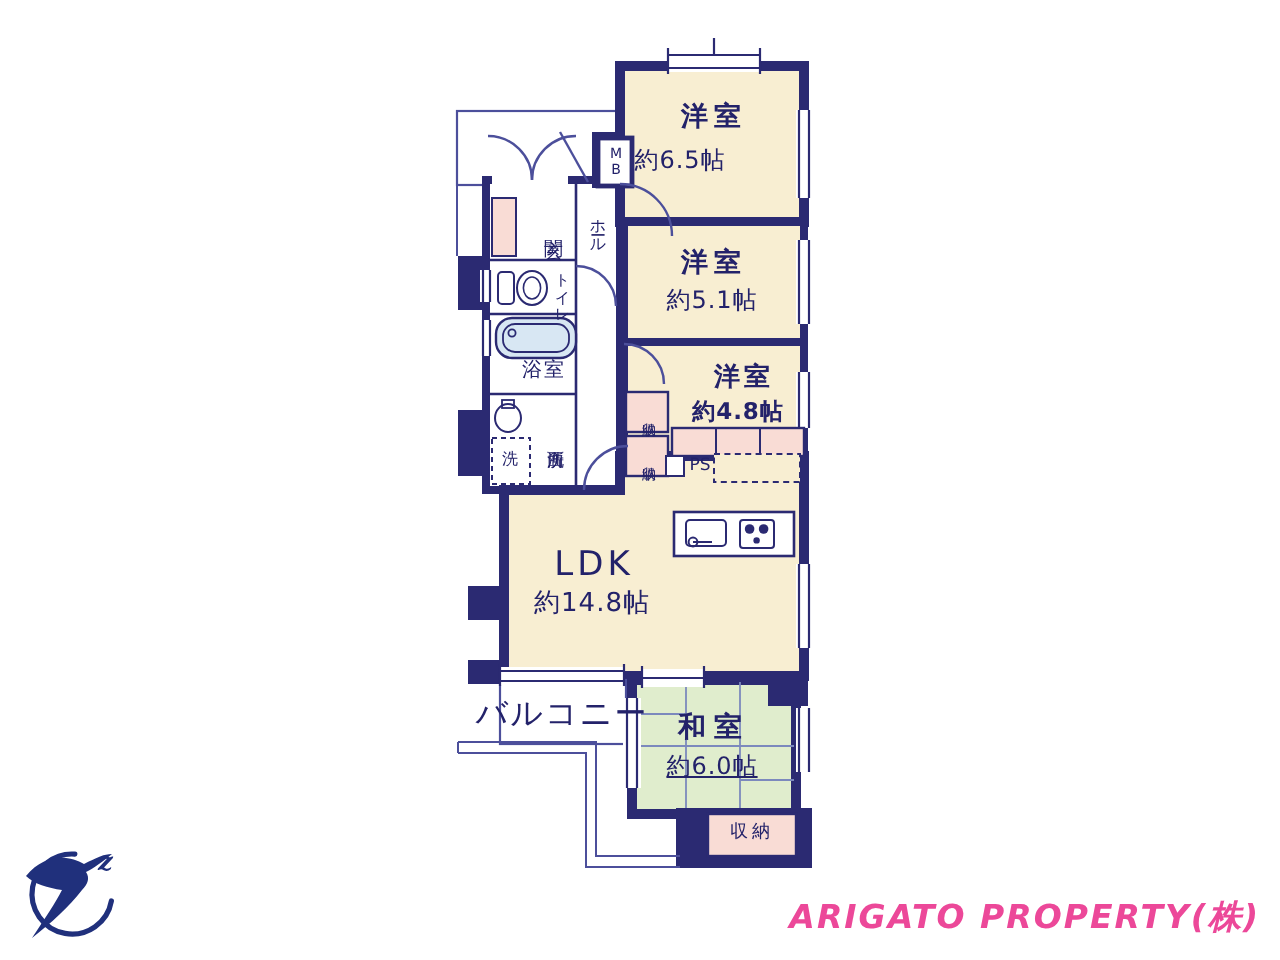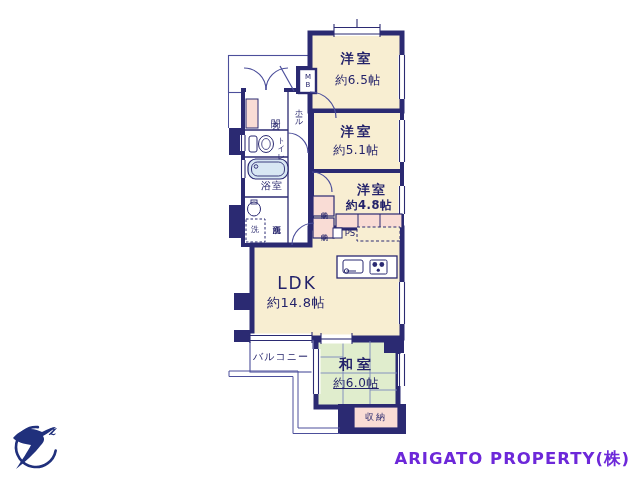--- a/index.html
+++ b/index.html
@@ -5,21 +5,21 @@
   html,body{margin:0;padding:0;background:#ffffff;}
   .canvas{position:relative;width:640px;height:480px;background:#ffffff;overflow:hidden;
           font-family:"DejaVu Sans",sans-serif;}
   .plan-svg{position:absolute;left:0;top:0;}
   .lbl{position:absolute;transform:translate(-50%,-50%);color:#23226a;white-space:nowrap;
        line-height:1;font-weight:500;text-align:center;}
   .v{writing-mode:vertical-rl;text-orientation:upright;}
   .room-name{font-weight:600;letter-spacing:3px;font-size:13.5px;}
   .room-size{font-size:12px;letter-spacing:0.5px;}
   .watermark{position:absolute;right:10px;top:448px;font-size:16.5px;letter-spacing:1px;
-             color:#6d28d9;font-weight:600;}
+             color:#ec4899;font-weight:600;font-style:italic;}
   .logo{position:absolute;left:10px;top:416px;}
 </style>
 </head>
 <body>
 
 <div class="canvas">
 
   <svg class="plan-svg" width="640" height="480" viewBox="0 0 640 480">
 
     <g>
@@ -165,35 +165,35 @@
 
     <g fill="none" stroke="#4c4f9b" stroke-width="1">
       <path d="M229,371 L298,371 L298,428 L340,428"></path>
       <path d="M229,376.5 L293,376.5 L293,433.5 L340,433.5"></path>
       <line x1="229" y1="371" x2="229" y2="376.5"></line>
       <line x1="228.5" y1="92.5" x2="228.5" y2="128"></line>
     </g>
   </svg>
 
   <div class="lbl room-name" style="left:357px;top:59px;">洋室</div>
-  <div class="lbl room-size" style="left:358px;top:80px;">約6.5帖</div>
+  <div class="lbl room-size" style="left:340px;top:80px;">約6.5帖</div>
 
   <div class="lbl room-name" style="left:357px;top:132px;">洋室</div>
   <div class="lbl room-size" style="left:356px;top:150px;">約5.1帖</div>
 
   <div class="lbl room-name" style="left:372px;top:189px;font-size:13px;letter-spacing:2px;">洋室</div>
   <div class="lbl room-size" style="left:369px;top:206px;font-size:11.5px;font-weight:bold;">約4.8帖</div>
 
   <div class="lbl" style="left:297px;top:283px;font-size:17px;font-weight:400;letter-spacing:2px;">LDK</div>
   <div class="lbl room-size" style="left:296px;top:302px;font-size:13px;">約14.8帖</div>
 
   <div class="lbl room-name" style="left:357px;top:364px;font-size:14px;letter-spacing:4px;">和室</div>
   <div class="lbl room-size" style="left:356px;top:383px;text-decoration:underline;">約6.0帖</div>
 
-  <div class="lbl" style="left:281px;top:357px;font-size:10px;letter-spacing:1px;">バルコニー</div>
+  <div class="lbl" style="left:281px;top:357px;font-size:16px;letter-spacing:1px;">バルコニー</div>
 
   <div class="lbl v" style="left:276px;top:112px;font-size:9.5px;">玄関</div>
   <div class="lbl v" style="left:298px;top:113px;font-size:8px;">ホール</div>
   <div class="lbl v" style="left:281px;top:144px;font-size:7.5px;">トイレ</div>
   <div class="lbl" style="left:272px;top:186px;font-size:10px;letter-spacing:1px;">浴室</div>
   <div class="lbl v" style="left:277px;top:219px;font-size:8.5px;">洗面所</div>
   <div class="lbl" style="left:255px;top:230px;font-size:8px;">洗</div>
 
   <div class="lbl v" style="left:323.5px;top:206px;font-size:7px;">収納</div>
   <div class="lbl v" style="left:323.5px;top:228px;font-size:7px;">収納</div>

